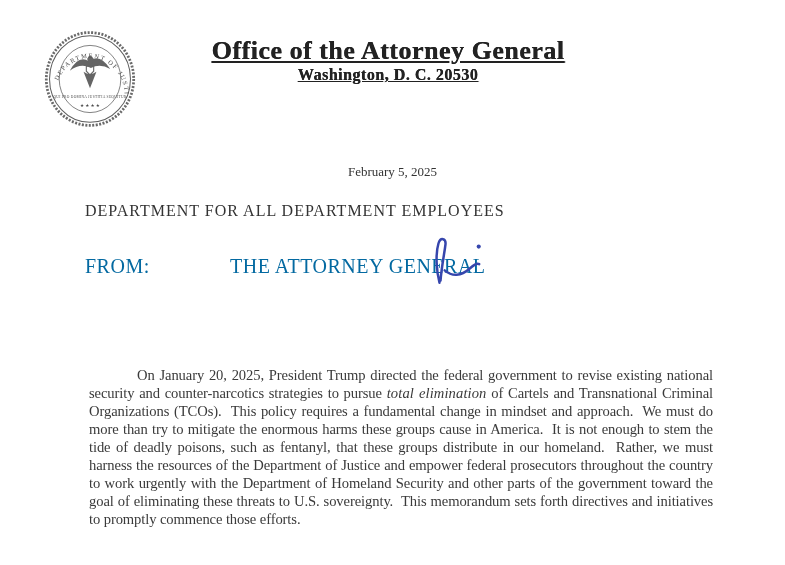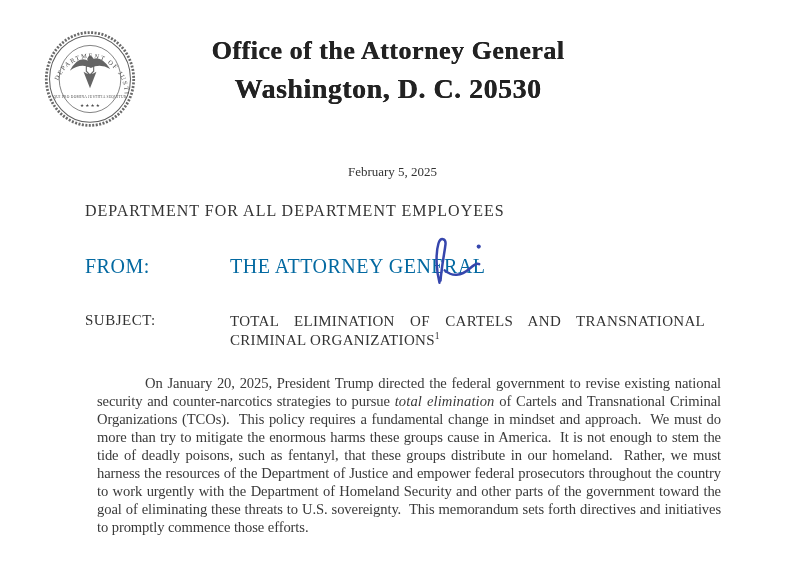--- a/index.html
+++ b/index.html
@@ -7,27 +7,27 @@
     position:relative;
     width:785px;height:565px;
     background:#ffffff;
     font-family:"Liberation Serif", serif;
     color:#383838;
     overflow:hidden;
     margin:0 auto;
   }
   
   .seal{position:absolute;left:44px;top:30px;width:92px;height:98px;}
-  .letterhead{position:absolute;left:0;right:9px;top:36px;text-align:center;color:#222;}
+  .letterhead{position:absolute;left:0;right:9px;top:36px;text-align:center;color:#222;text-decoration:underline;}
   .lh-office{
     font-size:26px;font-weight:bold;letter-spacing:.5px;
     text-shadow:.4px 0 0 currentColor;
   }
   .lh-city{
-    font-size:28px;font-weight:bold;margin-top:7px;letter-spacing:.5px;
+    font-size:16px;font-weight:bold;letter-spacing:.5px;
     text-shadow:.3px 0 0 currentColor;
   }
   
   .date-line{position:absolute;left:0;right:0;top:164px;text-align:center;font-size:13px;color:#333;}
   .memo-line{position:absolute;left:85px;top:202px;font-size:16px;letter-spacing:1px;color:#333;}
   .from-row{position:absolute;left:85px;top:255px;font-size:20px;color:#0369a1;}
   .field-label{display:inline-block;width:145px;vertical-align:top;letter-spacing:.5px;}
   .from-value{letter-spacing:.5px;}
   .signature{position:absolute;left:424px;top:232px;width:64px;height:56px;}
   .subject-row{position:absolute;left:85px;top:312px;font-size:15px;color:#333;}
@@ -35,21 +35,21 @@
     display:inline-block;width:475px;vertical-align:top;
     text-align:justify;letter-spacing:.3px;line-height:19px;
     white-space:pre-wrap;
   }
   .subject-value sup{font-size:9.5px;line-height:0;}
   
   .body-paragraph{
     position:absolute;left:85px;top:362px;width:624px;
     font-size:14.6px;line-height:18px;letter-spacing:-.1px;
     text-align:justify;text-indent:48px;
-    color:#3a3a3a;margin:12px;
+    color:#3a3a3a;margin:4px;
     white-space:pre-wrap;
   }
   .body-paragraph i{letter-spacing:.1px;}
   
   .seal svg text{fill:#4c4c4c;}
 </style>
 </head>
 <body>
 
 <div class="page">
@@ -93,17 +93,16 @@
   <div class="from-row"><span class="field-label">FROM:</span><span class="from-value">THE ATTORNEY GENERAL</span></div>
 
   <svg class="signature" viewBox="0 0 62 52">
     <g fill="none" stroke="#3646ad" stroke-width="2.4" stroke-linecap="round" stroke-linejoin="round">
       <path d="M15,48 C12,37 11,20 14,10 C16,3.5 21.5,5 20.8,11 C20,18 17,33 16,46"></path>
       <path d="M20,36 C27,42 36,42 44,34.5 C48,31 51,28.5 53.5,30"></path>
     </g>
     <circle cx="53" cy="13" r="2" fill="#3646ad"></circle>
   </svg>
 
-  <div class="subject-row"><span class="field-label">SUBJECT:</span><span class="subject-value"><span>TOTAL ELIMINATION OF CARTELS AND TRANSNATIONAL CRIMINAL ORGANIZATIONS</span><sup>1</sup></span></div>
 
   <p class="body-paragraph"><span>On January 20, 2025, President Trump directed the federal government to revise existing national security and counter-narcotics strategies to pursue </span><i>total elimination</i><span> of Cartels and Transnational Criminal Organizations (TCOs).  This policy requires a fundamental change in mindset and approach.  We must do more than try to mitigate the enormous harms these groups cause in America.  It is not enough to stem the tide of deadly poisons, such as fentanyl, that these groups distribute in our homeland.  Rather, we must harness the resources of the Department of Justice and empower federal prosecutors throughout the country to work urgently with the Department of Homeland Security and other parts of the government toward the goal of eliminating these threats to U.S. sovereignty.  This memorandum sets forth directives and initiatives to promptly commence those efforts.</span></p>
 
 </div>
 
 </body></html>

